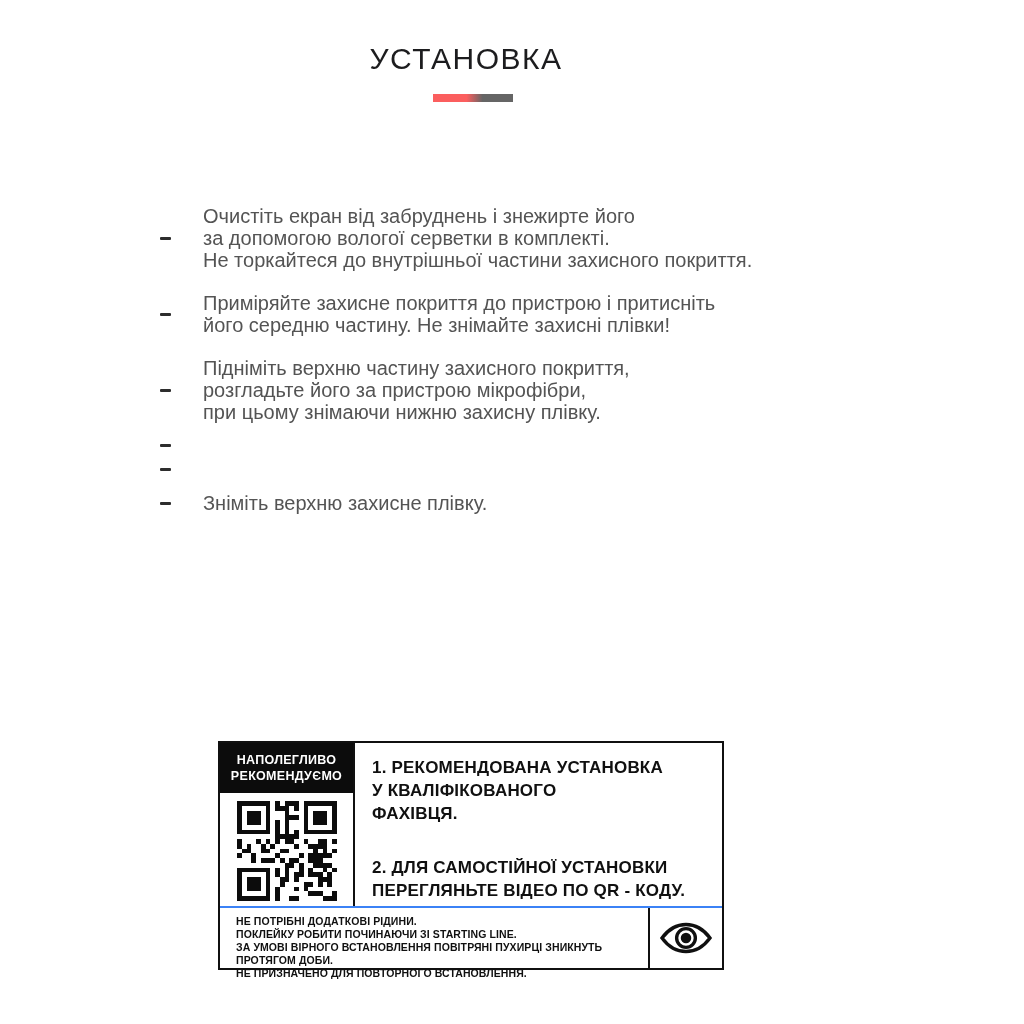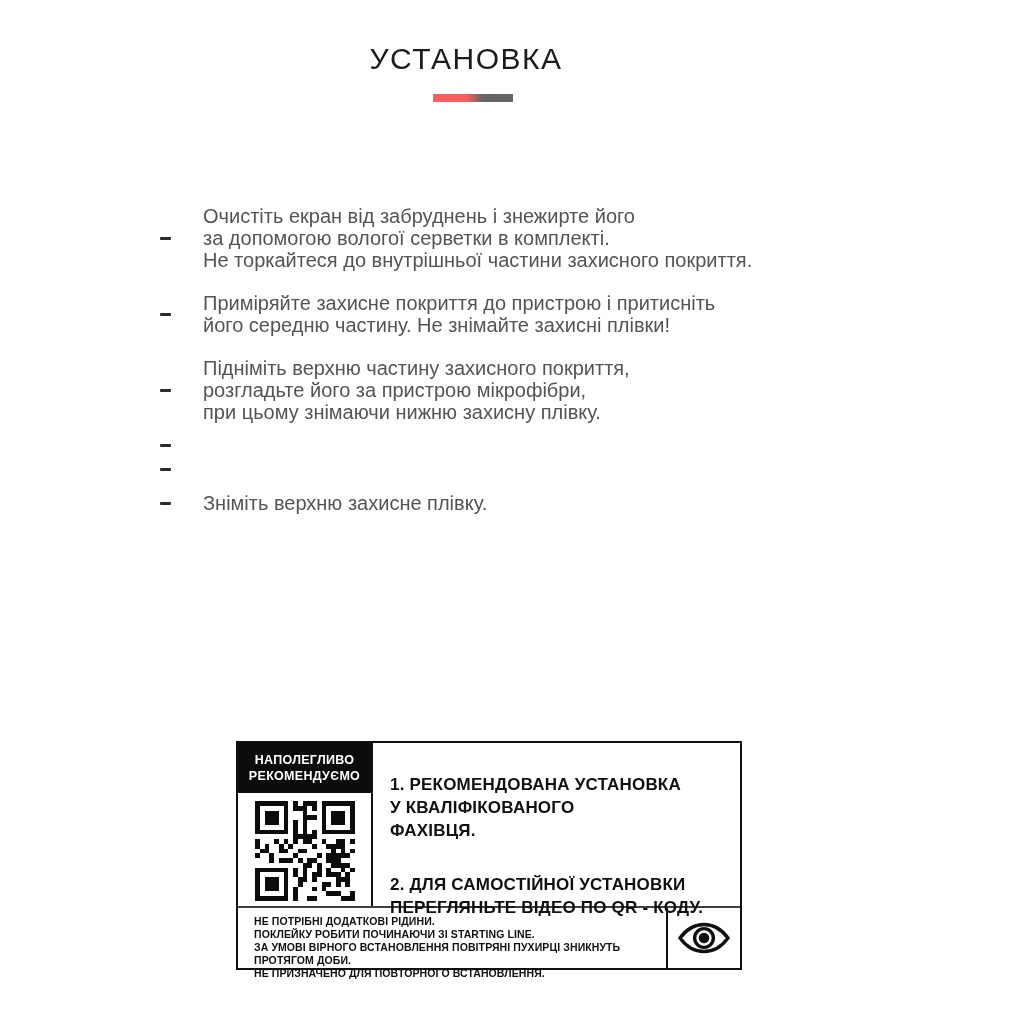--- a/index.html
+++ b/index.html
@@ -48,21 +48,21 @@
   }
   .instruction-text {
     font-size: 20px;
     line-height: 22px;
     color: #545454;
     white-space: pre-line;
   }
 
   .rec-box {
     position: absolute;
-    left: 236px; top: 741px;
+    left: 218px; top: 741px;
     width: 506px; height: 229px;
     border: 2px solid #101010;
     box-sizing: border-box;
     background: #ffffff;
   }
   .box-top { display: flex; height: 163px; }
   .box-left {
     width: 135px; flex: none;
     border-right: 2px solid #101010;
     box-sizing: border-box;
@@ -86,28 +86,27 @@
   }
   .qr-wrap svg { width: 100%; height: 100%; shape-rendering: crispEdges; }
   .box-right { flex: 1; padding: 13px 0 0 17px; }
   .rec-point {
     font-size: 17px;
     font-weight: bold;
     color: #101010;
     line-height: 23px;
     white-space: pre-line;
     letter-spacing: 0.2px;
-    margin-top: 17px;
   }
   .rec-point + .rec-point { margin-top: 31px; }
 
   .box-bottom {
     display: flex;
     height: 62px;
-    border-top: 2px solid #404040;
+    border-top: 2px solid #3b82f6;
     box-sizing: border-box;
   }
   .fine-print {
     flex: 1;
     padding: 7px 0 0 16px;
     font-size: 10.5px;
     font-weight: bold;
     line-height: 13px;
     color: #101010;
     white-space: pre-line;

